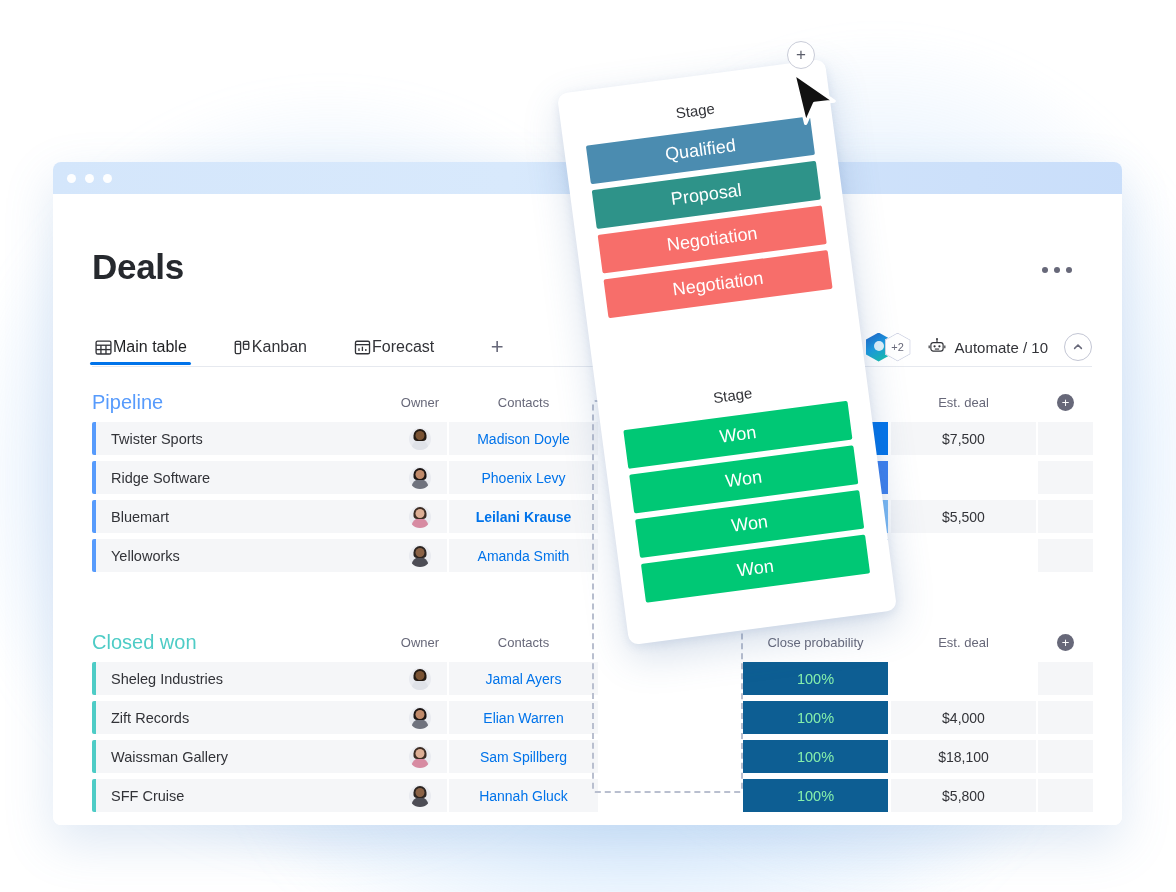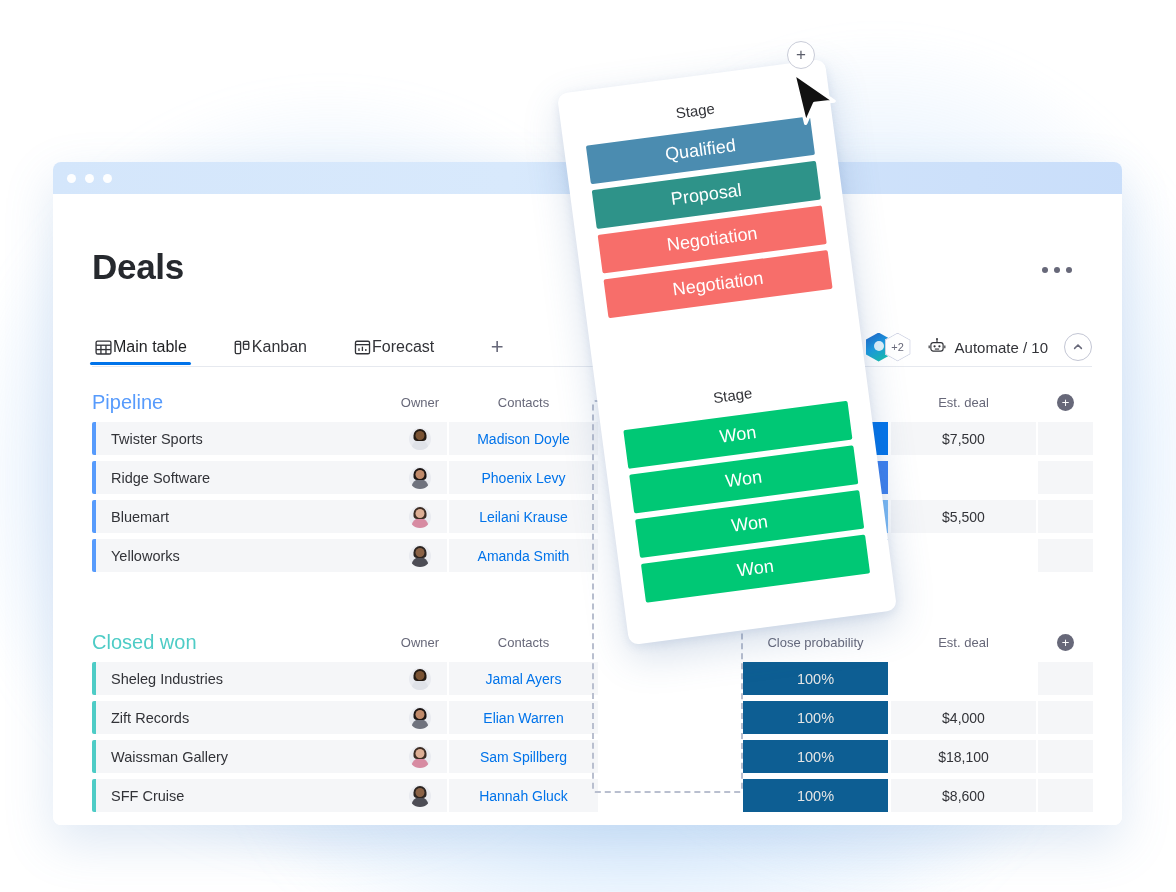--- a/index.html
+++ b/index.html
@@ -136,21 +136,21 @@
 
   .cell{
     position:absolute;top:0;height:100%;background:#f5f6f8;
     display:flex;align-items:center;font-size:14.5px;color:#323338;
   }
   .cell.name{left:4px;padding-left:15px;}
   .cell.owner{display:flex;align-items:center;justify-content:center;}
   .cell.contact{justify-content:center;color:#0073ea;font-size:14px;}
   .cell.money{justify-content:center;font-size:14px;color:#323338;}
   .cell.blank{background:#f5f6f8;}
-  .cell.prob{justify-content:center;color:#e5e5e5;font-size:14.5px;background:#0d5e93;}
+  .cell.prob{justify-content:center;color:#86efac;font-size:14.5px;background:#0d5e93;}
 
   .avatar{
     width:22px;height:22px;border-radius:50%;overflow:hidden;position:relative;
     background:#e9ebf0;display:block;
   }
   .avatar .head{position:absolute;left:50%;transform:translateX(-50%);top:3px;width:9px;height:9px;border-radius:50%;}
   .avatar .body{position:absolute;left:50%;transform:translateX(-50%);bottom:-1px;width:17px;height:11px;border-radius:9px 9px 0 0;}
   .avatar .hair{position:absolute;left:50%;transform:translateX(-50%);top:1px;width:13px;height:12px;border-radius:7px 7px 4px 4px;}
 
   
@@ -334,21 +334,21 @@
           <div class="row pipe">
             <div class="bar"></div>
             <div class="cell name" style="left: 4px; width: 295px;">Bluemart</div>
             <div class="cell owner" style="left: 301px; width: 54px;">
               <span class="avatar">
                 <span class="body" style="background:#d78ba2"></span>
                 <span class="hair" style="background:#3c2c23"></span>
                 <span class="head" style="background:#dcae94"></span>
               </span>
             </div>
-            <div class="cell contact" style="left: 357px; width: 149px;">Leilani Krause</div>
+            <div class="cell contact" style="left: 357px; width: 149px; font-weight: bold;">Leilani Krause</div>
             <div class="cell prob" style="left: 651px; width: 145px;;background:#7cbcf7;"></div>
             <div class="cell money" style="left: 799px; width: 145px;">$5,500</div>
             <div class="cell blank" style="left: 946px; width: 55px;"></div>
           </div>
           <div class="row pipe">
             <div class="bar"></div>
             <div class="cell name" style="left: 4px; width: 295px;">Yelloworks</div>
             <div class="cell owner" style="left: 301px; width: 54px;">
               <span class="avatar">
                 <span class="body" style="background:#4d4d55"></span>
@@ -421,21 +421,21 @@
             <div class="cell name" style="left: 4px; width: 295px;">SFF Cruise</div>
             <div class="cell owner" style="left: 301px; width: 54px;">
               <span class="avatar">
                 <span class="body" style="background:#4d4d55"></span>
                 <span class="hair" style="background:#2b2421"></span>
                 <span class="head" style="background:#8a6246"></span>
               </span>
             </div>
             <div class="cell contact" style="left: 357px; width: 149px;">Hannah Gluck</div>
             <div class="cell prob" style="left: 651px; width: 145px;;background:#0d5e93;">100%</div>
-            <div class="cell money" style="left: 799px; width: 145px;">$8,600</div>
+            <div class="cell money" style="left: 799px; width: 145px;">$5,800</div>
             <div class="cell blank" style="left: 946px; width: 55px;"></div>
           </div>
         </div>
       </div>
 
   </div>
 </div>
 
 <div class="dropzone"></div>
 

